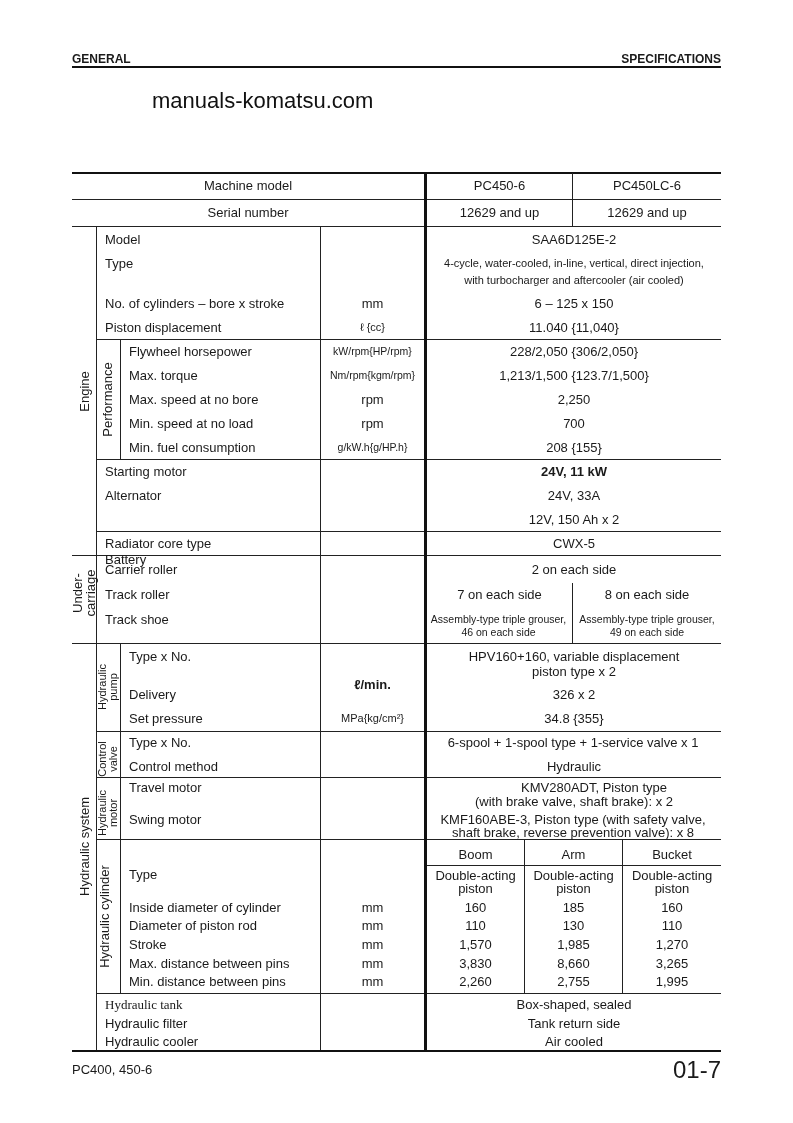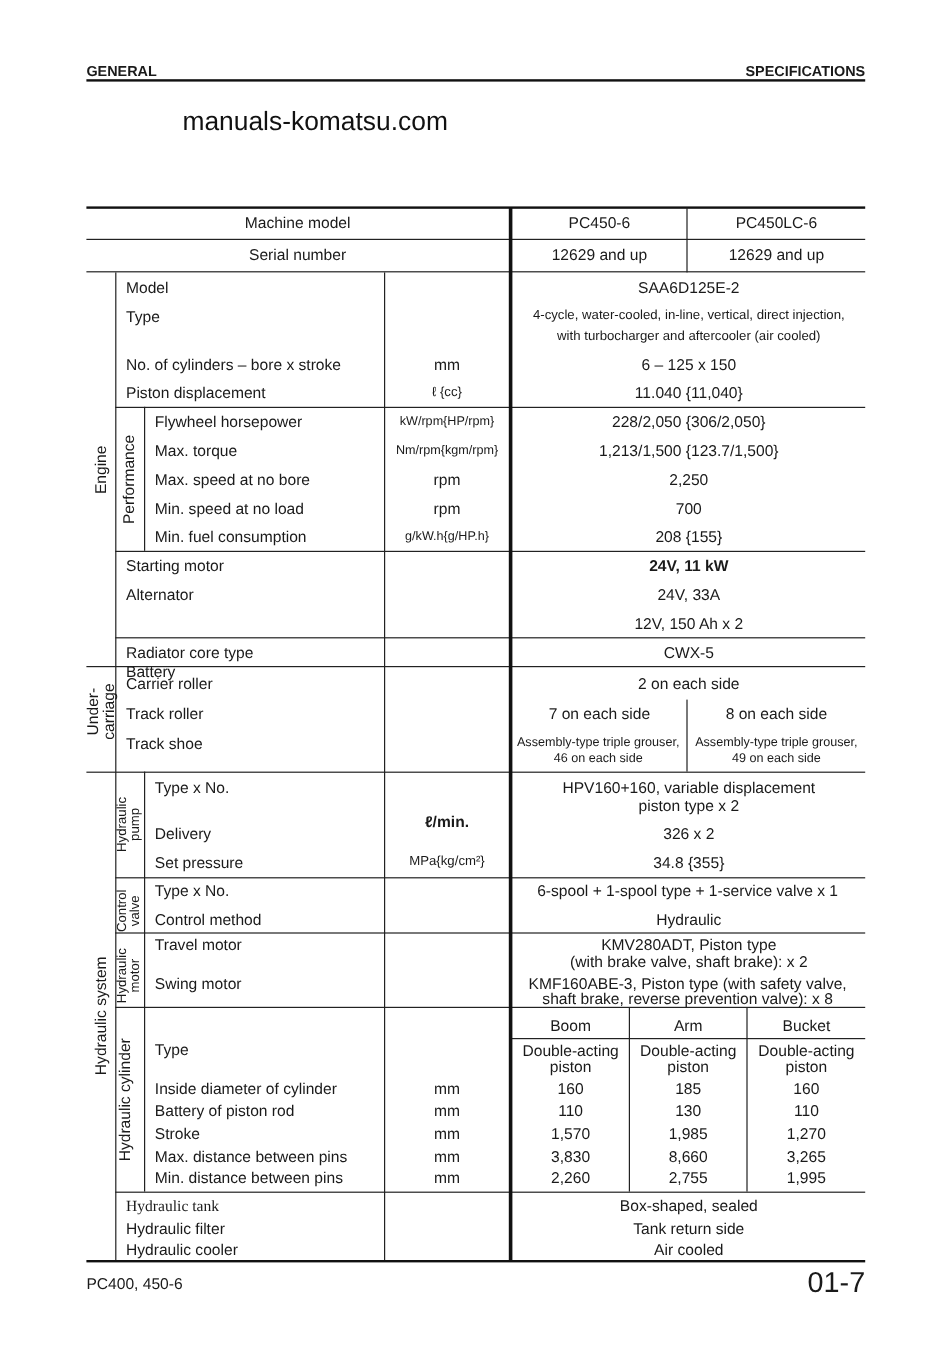--- a/index.html
+++ b/index.html
@@ -159,21 +159,21 @@
 <div class="t" style="left:129px;top:735px;">Type x No.</div>
 <div class="t c" style="left:425px;width:296px;top:735px;">6-spool + 1-spool type + 1-service valve x 1</div>
 <div class="t" style="left:129px;top:759px;">Control method</div>
 <div class="t c" style="left:427px;width:294px;top:759px;">Hydraulic</div>
 
 <div class="vt sm2" style="left:80px;top:802px;width:56px;">
   <div>Hydraulic</div>
   <div>motor</div>
 </div>
 <div class="t" style="left:129px;top:780px;">Travel motor</div>
-<div class="t c" style="left:427px;width:294px;top:780px;">KMV280ADT, Piston type</div>
+<div class="t c" style="left:427px;width:294px;top:780px;padding-left:20px;">KMV280ADT, Piston type</div>
 <div class="t c" style="left:427px;width:294px;top:794px;">(with brake valve, shaft brake): x 2</div>
 
 <div class="t" style="left:129px;top:812px;">Swing motor</div>
 <div class="t c" style="left:425px;width:296px;top:812px;">KMF160ABE-3, Piston type (with safety valve,</div>
 <div class="t c" style="left:425px;width:296px;top:825px;">shaft brake, reverse prevention valve): x 8</div>
 
 <div class="vt" style="left:44px;top:910px;width:120px;">Hydraulic cylinder</div>
 
 <div class="t c" style="left:427px;width:97px;top:847px;">Boom</div>
 <div class="t c" style="left:525px;width:97px;top:847px;">Arm</div>
@@ -186,21 +186,21 @@
 <div class="t c" style="left:525px;width:97px;top:881px;">piston</div>
 <div class="t c" style="left:623px;width:98px;top:868px;">Double-acting</div>
 <div class="t c" style="left:623px;width:98px;top:881px;">piston</div>
 
 <div class="t" style="left:129px;top:900px;">Inside diameter of cylinder</div>
 <div class="t c" style="left:321px;width:103px;top:900px;">mm</div>
 <div class="t c" style="left:427px;width:97px;top:900px;">160</div>
 <div class="t c" style="left:525px;width:97px;top:900px;">185</div>
 <div class="t c" style="left:623px;width:98px;top:900px;">160</div>
 
-<div class="t" style="left:129px;top:918px;">Battery of piston rod</div>
+<div class="t" style="left:129px;top:918px;">Diameter of piston rod</div>
 <div class="t c" style="left:321px;width:103px;top:918px;">mm</div>
 <div class="t c" style="left:427px;width:97px;top:918px;">110</div>
 <div class="t c" style="left:525px;width:97px;top:918px;">130</div>
 <div class="t c" style="left:623px;width:98px;top:918px;">110</div>
 
 <div class="t" style="left:129px;top:937px;">Stroke</div>
 <div class="t c" style="left:321px;width:103px;top:937px;">mm</div>
 <div class="t c" style="left:427px;width:97px;top:937px;">1,570</div>
 <div class="t c" style="left:525px;width:97px;top:937px;">1,985</div>
 <div class="t c" style="left:623px;width:98px;top:937px;">1,270</div>

